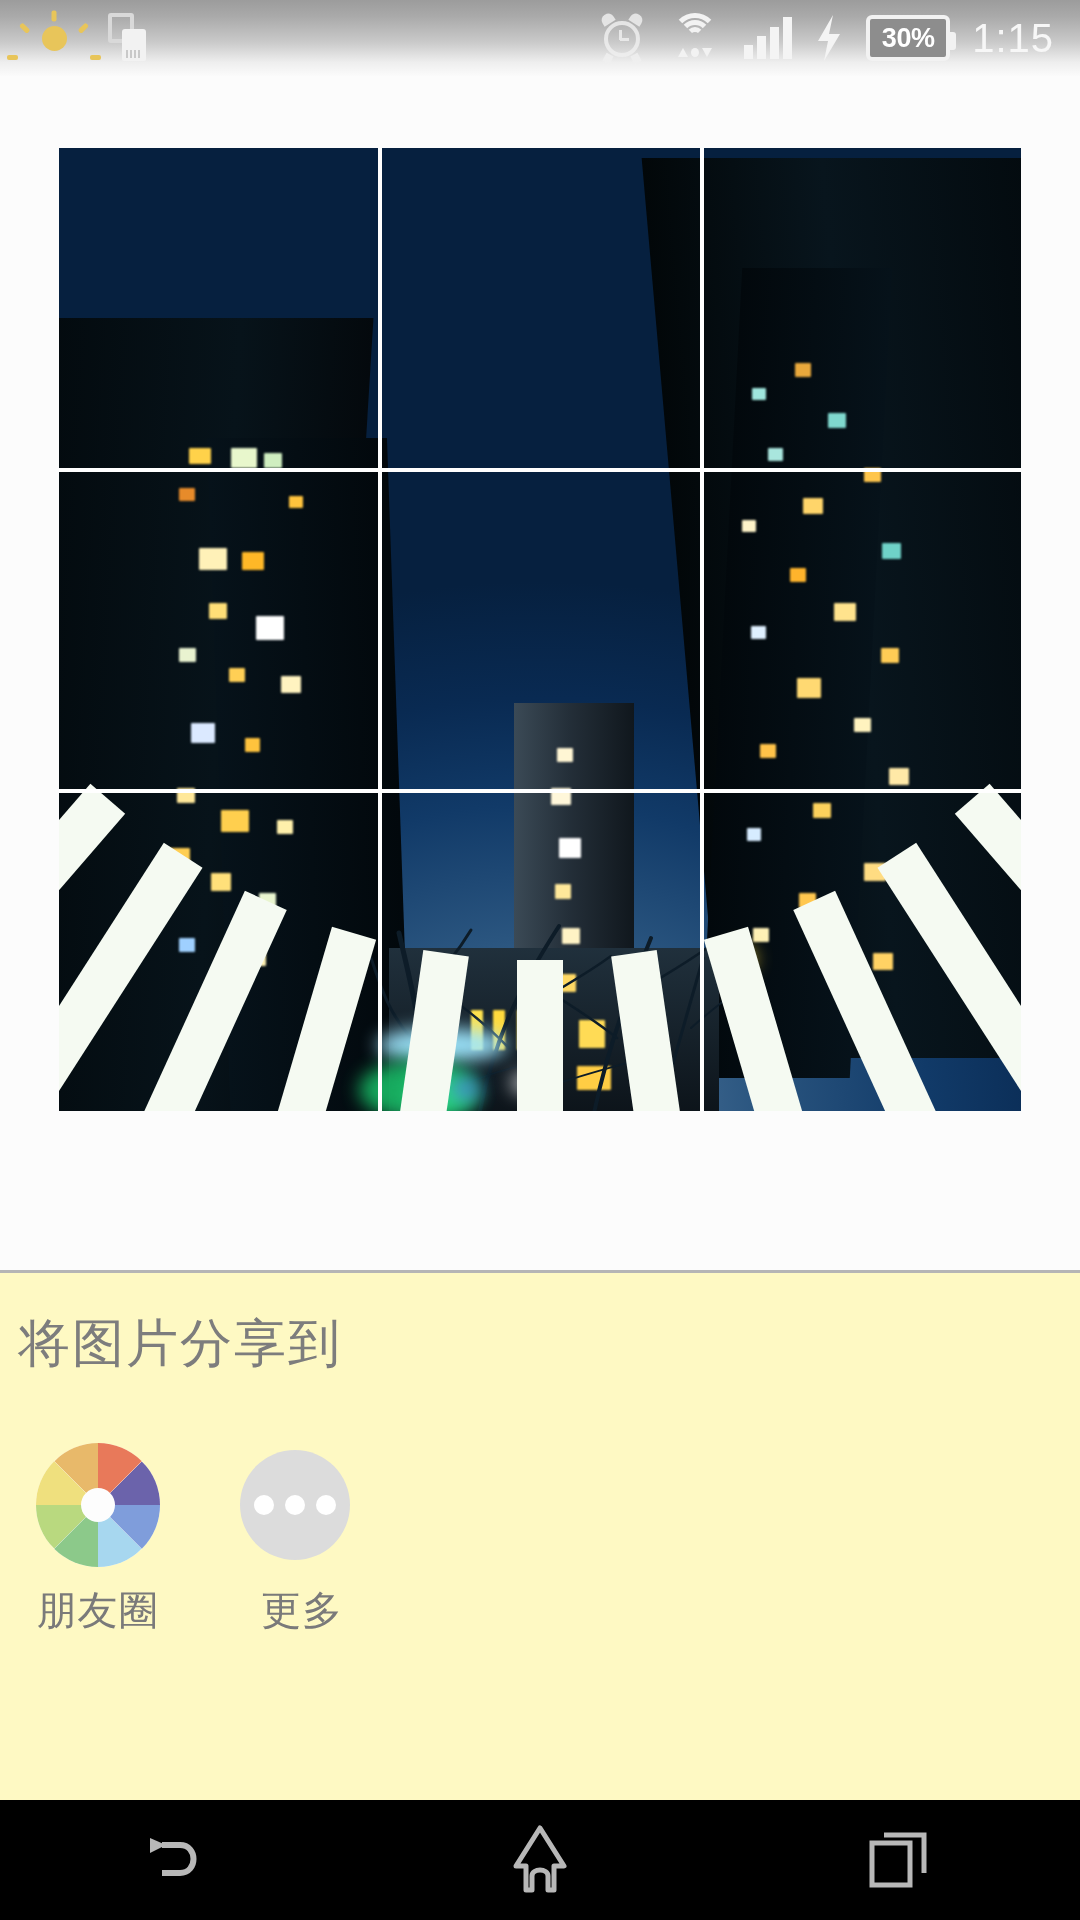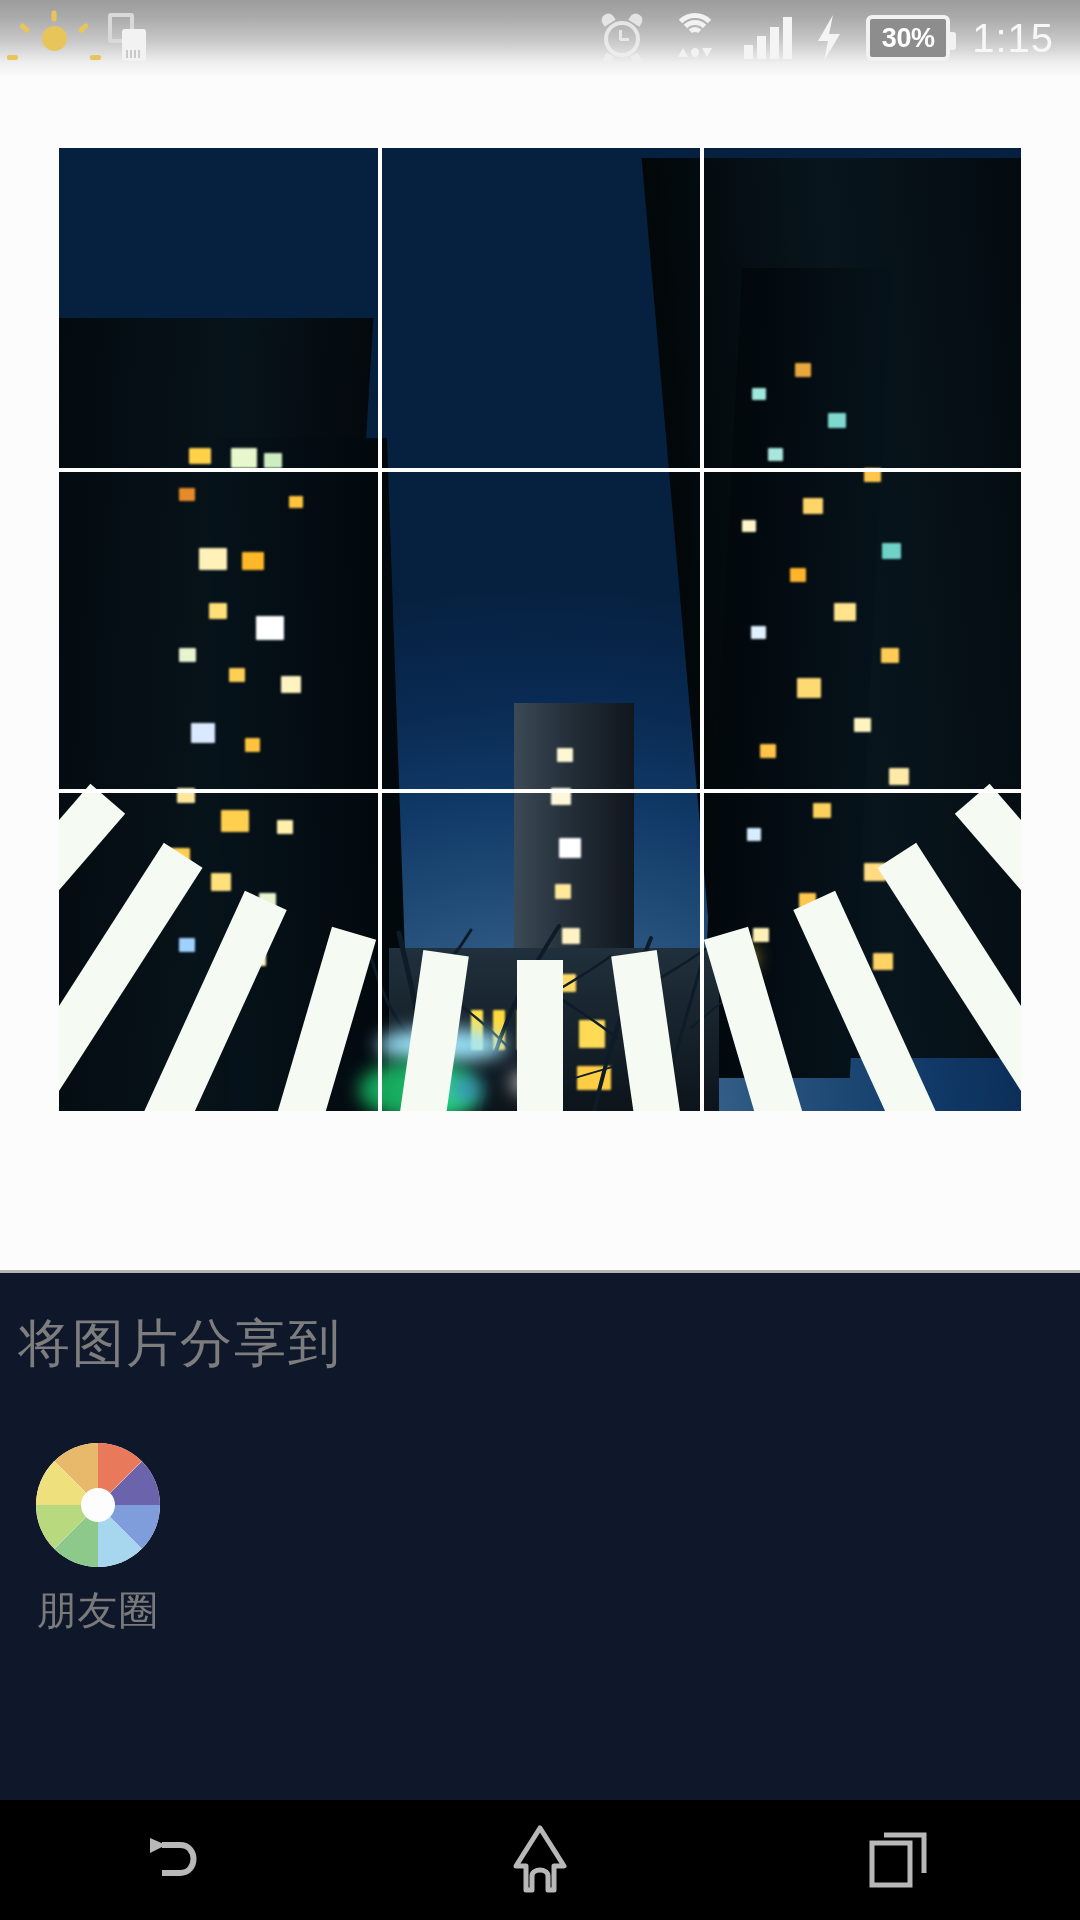--- a/index.html
+++ b/index.html
@@ -163,21 +163,21 @@
   #grid{ position:absolute; inset:0; pointer-events:none; }
   #grid .gl{ position:absolute; background:#ffffff; }
   #grid .gv{ top:0; bottom:0; width:4px; }
   #grid .gh{ left:0; right:0; height:4px; }
 
   
   #divider{
     position:absolute; top:1270px; left:0; width:1080px; height:3px; background:#b5b5b5;
   }
   #share-panel{
-    position:absolute; top:1273px; left:0; width:1080px; height:527px; background:#0f172a;
+    position:absolute; top:1273px; left:0; width:1080px; height:527px; background:#fef9c3;
   }
   #share-title{
     position:absolute; left:18px; top:36px;
     font-size:52px; color:#7d7d7d; letter-spacing:2px;
     font-family:"DejaVu Sans","Liberation Sans",sans-serif;
   }
   #share-list{
     position:absolute; left:0; top:170px; display:flex; gap:8px;
   }
   .share-item{
@@ -463,20 +463,30 @@
               <div class="blade" style="background: rgb(185, 217, 127); transform: rotate(135deg);"></div>
               <div class="blade" style="background: rgb(239, 224, 126); transform: rotate(180deg);"></div>
               <div class="blade" style="background: rgb(232, 185, 106); transform: rotate(225deg);"></div>
               <div style="position: absolute; left: 50%; top: 50%; width: 34px; height: 34px; transform: translate(-50%, -50%); border-radius: 50%; background: rgb(253, 253, 253);"></div>
             </div>
         </div>
         <div class="label">朋友圈</div>
       </div>
 
 
+      <div class="share-item">
+        <div class="app-icon">
+          <div class="more">
+              <i></i>
+              <i></i>
+              <i></i>
+            </div>
+        </div>
+        <div class="label">更多</div>
+      </div>
 
     </div>
   </div>
 
   <div id="navbar">
 
     <div class="nav-btn">
       <svg width="80" height="70" viewBox="0 0 80 70">
         <path d="M22 48 L40 48 C58 48 58 20 40 20 L22 20" fill="none" stroke="#b8b8b8" stroke-width="6"></path>
         <polygon points="26,20 10,13 10,28" fill="#b8b8b8"></polygon>

